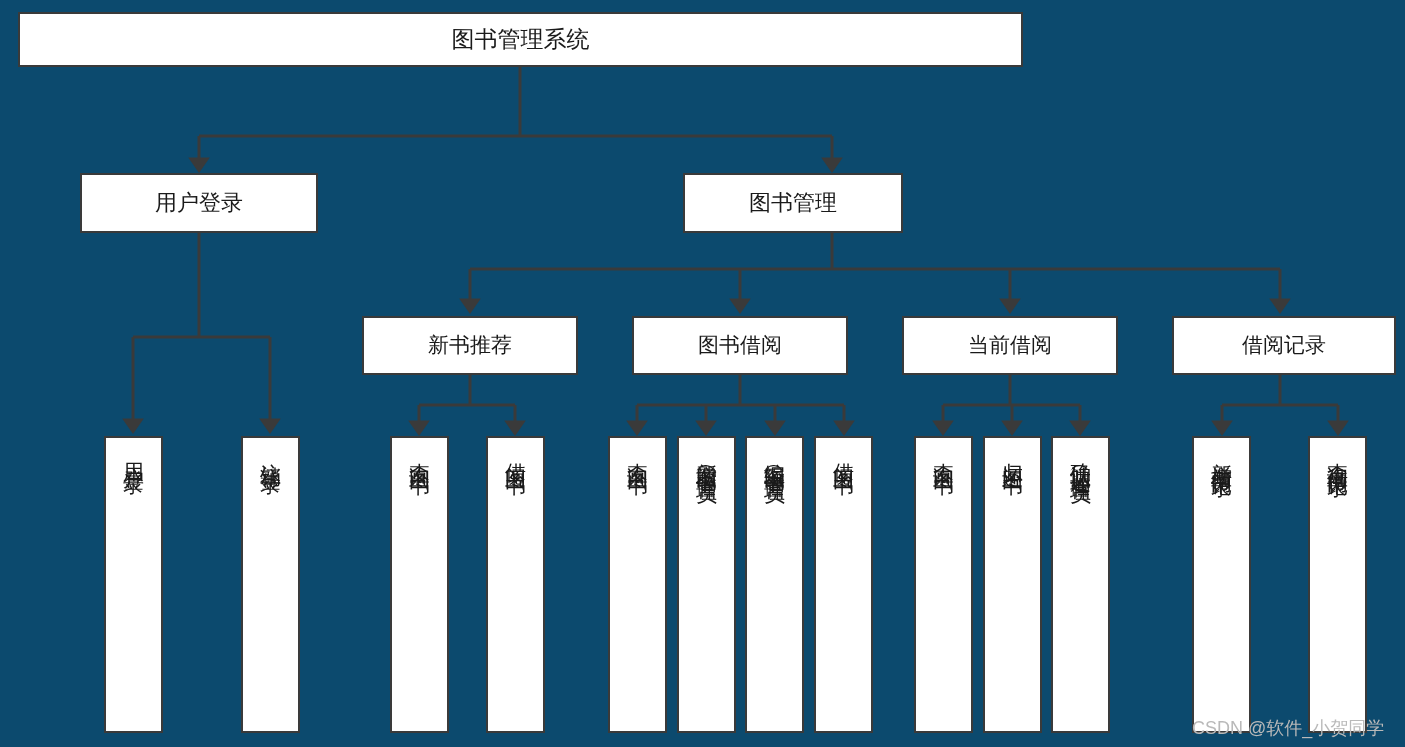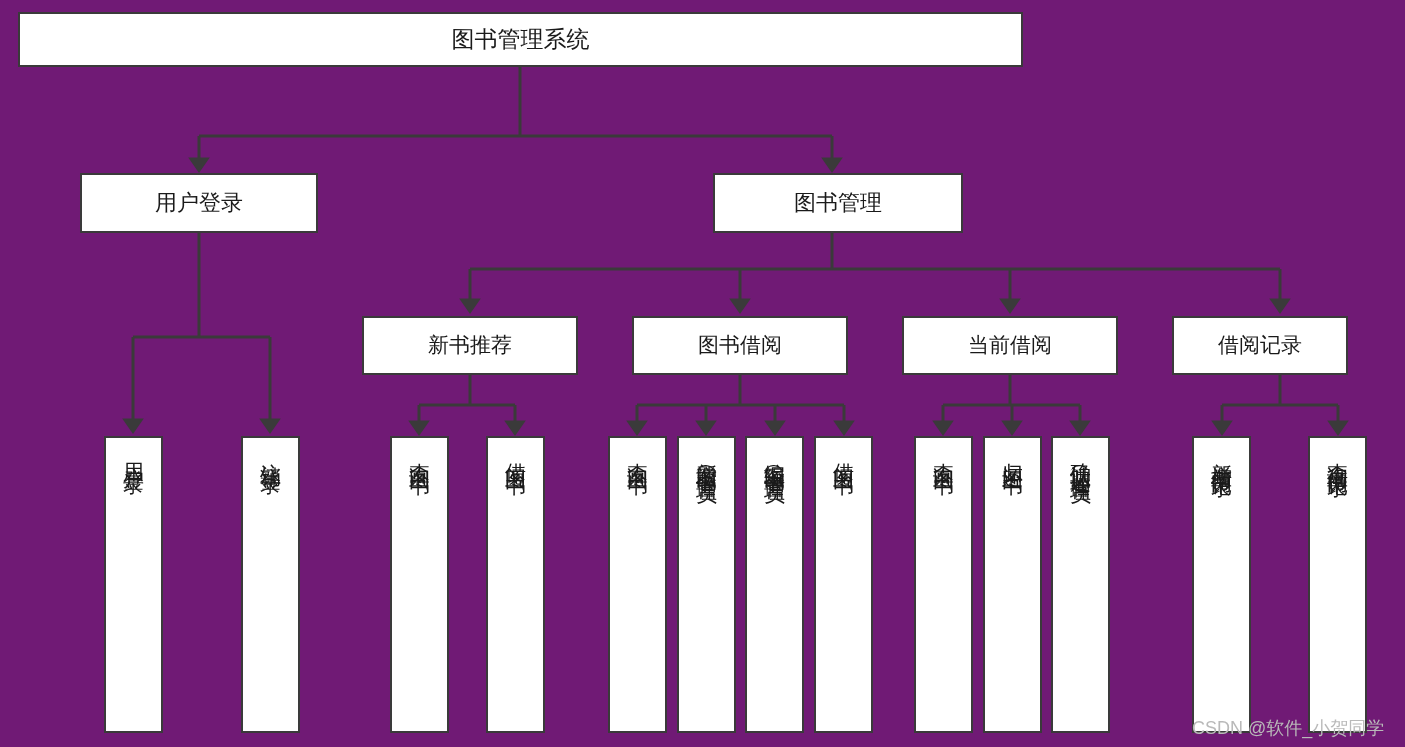--- a/index.html
+++ b/index.html
@@ -8,21 +8,21 @@
     padding: 0;
     background: #ffffff;
   }
   body {
     font-family: "Liberation Sans", "DejaVu Sans", sans-serif;
   }
   #diagram-canvas {
     position: relative;
     width: 1405px;
     height: 747px;
-    background: #701a75;
+    background: #0c4a6e;
     overflow: hidden;
   }
   #edge-layer {
     position: absolute;
     left: 0;
     top: 0;
     width: 1405px;
     height: 747px;
     pointer-events: none;
   }
@@ -137,37 +137,37 @@
   </svg>
 
   <div class="node horizontal root" style="left:18px; top:12px; width:1005px; height:55px;">
     <span class="node-label">图书管理系统</span>
   </div>
 
   <div class="node horizontal lvl1" style="left:80px; top:173px; width:238px; height:60px;">
     <span class="node-label">用户登录</span>
   </div>
 
-  <div class="node horizontal lvl1" style="left:713px; top:173px; width:250px; height:60px;">
+  <div class="node horizontal lvl1" style="left:683px; top:173px; width:220px; height:60px;">
     <span class="node-label">图书管理</span>
   </div>
 
   <div class="node horizontal lvl2" style="left:632px; top:316px; width:216px; height:59px;">
     <span class="node-label">图书借阅</span>
   </div>
 
   <div class="node horizontal lvl2" style="left:362px; top:316px; width:216px; height:59px;">
     <span class="node-label">新书推荐</span>
   </div>
 
   <div class="node horizontal lvl2" style="left:902px; top:316px; width:216px; height:59px;justify-content:center;">
     <span class="node-label">当前借阅</span>
   </div>
 
-  <div class="node horizontal lvl2" style="left:1172px; top:316px; width:176px; height:59px;">
+  <div class="node horizontal lvl2" style="left:1172px; top:316px; width:224px; height:59px;">
     <span class="node-label">借阅记录</span>
   </div>
 
   <div class="node leaf" style="left:104px; top:436px; width:59px; height:297px;">
     <span class="node-label">用户登录</span>
   </div>
 
   <div class="node leaf" style="left:241px; top:436px; width:59px; height:297px;">
     <span class="node-label">注销登录</span>
   </div>

